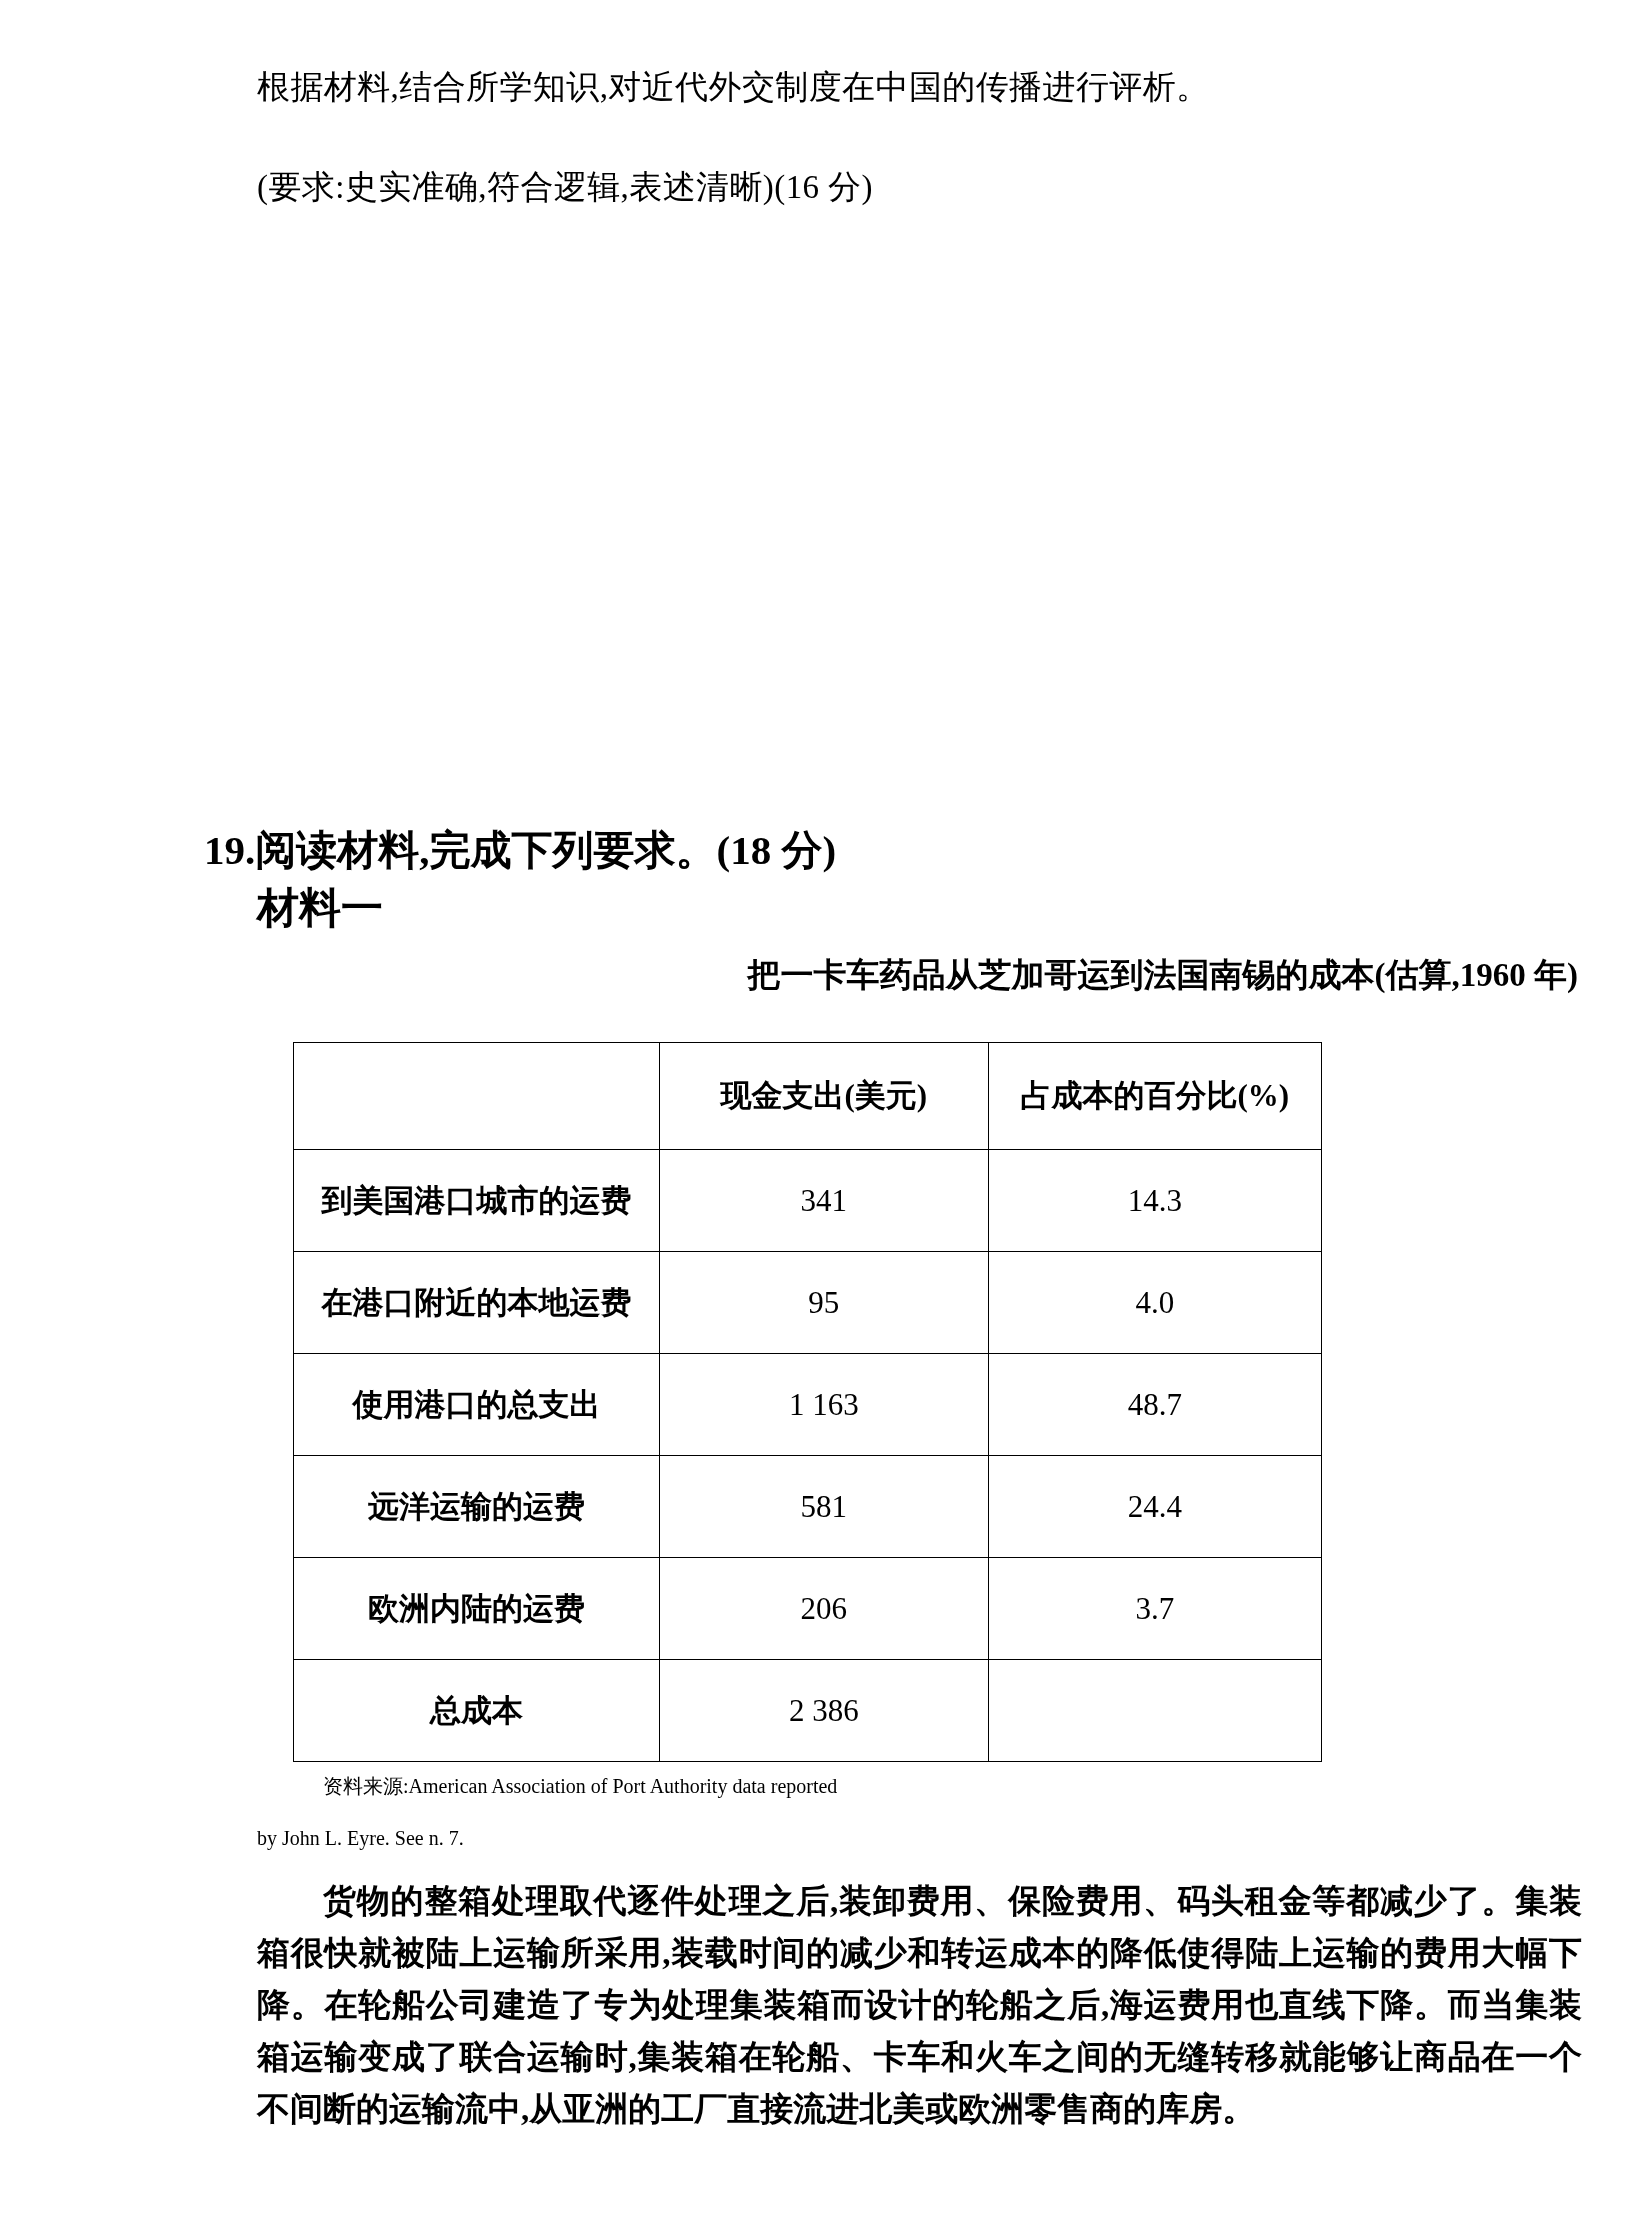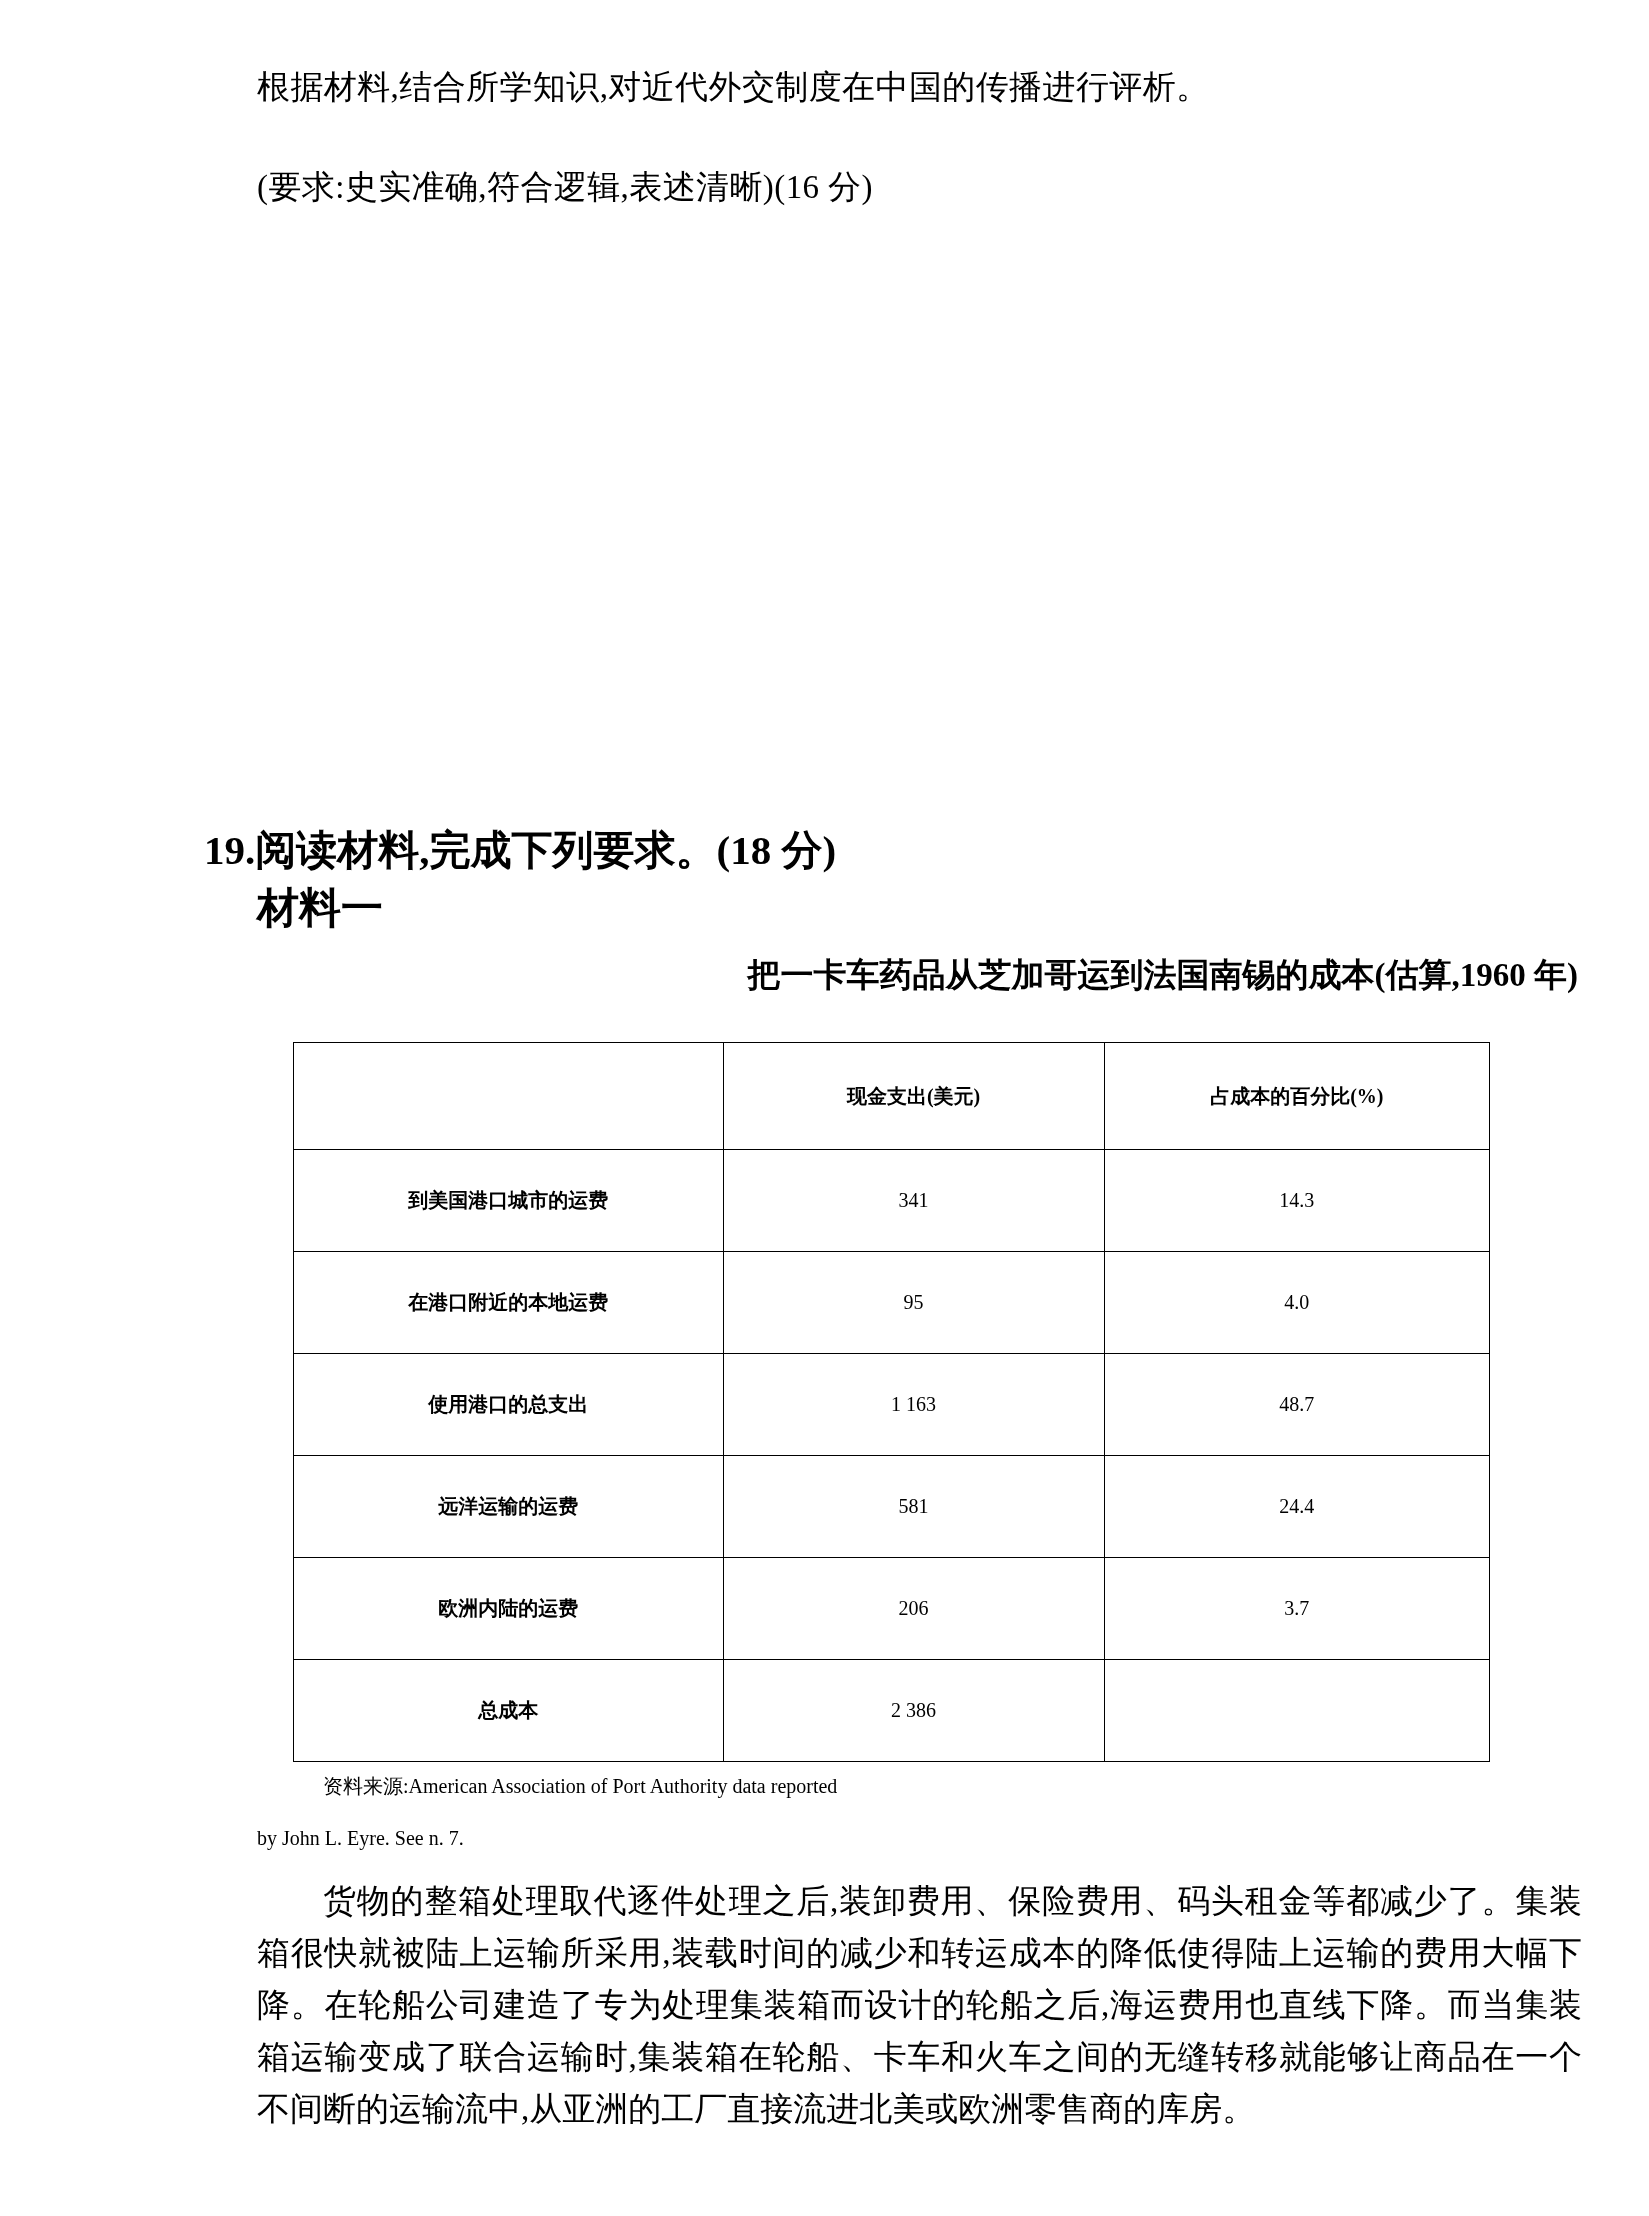--- a/index.html
+++ b/index.html
@@ -59,23 +59,23 @@
     text-align: right;
     font-size: 33px;
     font-weight: bold;
     line-height: 52px;
   }
 
   table.costs {
     position: absolute;
     left: 293px;
     top: 1042px;
-    width: 1197px;
+    width: 1029px;
     border-collapse: collapse;
-    font-size: 20px;
+    font-size: 31px;
   }
   table.costs td {
     border: 1.3px solid #000;
     height: 101px;
     text-align: center;
     vertical-align: middle;
     padding: 0 4.4px;
     font-family: "Liberation Serif", "DejaVu Serif", serif;
   }
   table.costs td.col1 {
@@ -100,20 +100,21 @@
   }
   .source .cn { font-family: "Liberation Serif", "DejaVu Serif", serif; }
 
   .body-para {
     position: absolute;
     left: 257px;
     width: 1325px;
     font-size: 33px;
     line-height: 52px;
     text-align: justify;
+    font-weight: bold;
   }
 </style>
 </head>
 <body>
 
 <div class="page">
 
   <div class="content">
     <div class="line" style="padding-top:13.3px;">根据材料,结合所学知识,对近代外交制度在中国的传播进行评析。</div>
     <div class="line">(要求:史实准确,符合逻辑,表述清晰)(16 分)</div>

